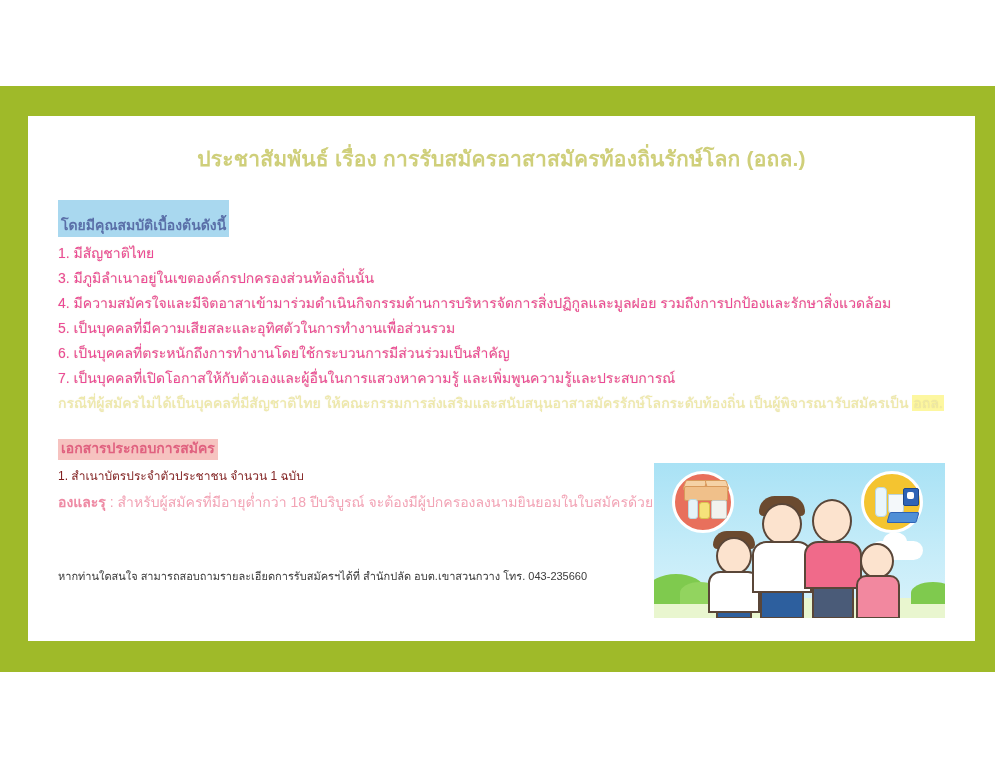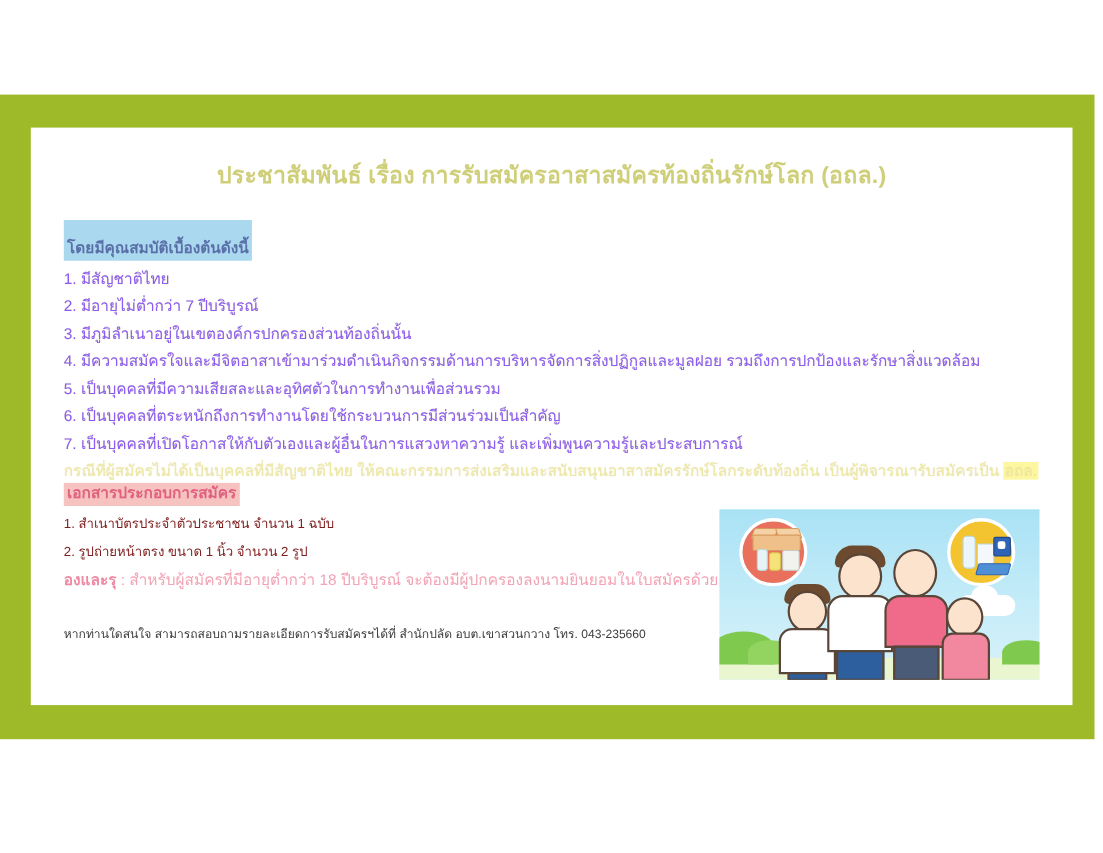--- a/index.html
+++ b/index.html
@@ -74,21 +74,21 @@
     background: #a9d8ef;
     color: #5a6fa8;
     font-size: 14px;
     font-weight: bold;
     line-height: 1.25;
     padding: 17px 3px 2px 3px;
     margin: 0 0 9px 0;
   }
   .qual-item {
     font-size: 14px;
-    color: #8b5cf6;
+    color: #ec4899;
     line-height: 1.0;
     margin: 0 0 11px 0;
     white-space: nowrap;
     text-shadow: 0 0 1px rgba(190,180,90,0.45);
   }
   .qual-note {
     font-size: 14px;
     color: #efe9a8;
     line-height: 1.0;
     margin: 0;
@@ -260,36 +260,34 @@
 
     <div class="sheet">
 
       <div class="poster-title">ประชาสัมพันธ์ เรื่อง การรับสมัครอาสาสมัครท้องถิ่นรักษ์โลก (อถล.)</div>
 
       <div class="section-a">
 
         <div class="heading-blue">โดยมีคุณสมบัติเบื้องต้นดังนี้</div>
 
         <p class="qual-item">1. มีสัญชาติไทย</p>
-        <p class="qual-item">2. มีอายุไม่ต่ำกว่า 7 ปีบริบูรณ์</p>
         <p class="qual-item">3. มีภูมิลำเนาอยู่ในเขตองค์กรปกครองส่วนท้องถิ่นนั้น</p>
         <p class="qual-item">4. มีความสมัครใจและมีจิตอาสาเข้ามาร่วมดำเนินกิจกรรมด้านการบริหารจัดการสิ่งปฏิกูลและมูลฝอย รวมถึงการปกป้องและรักษาสิ่งแวดล้อม</p>
         <p class="qual-item">5. เป็นบุคคลที่มีความเสียสละและอุทิศตัวในการทำงานเพื่อส่วนรวม</p>
         <p class="qual-item">6. เป็นบุคคลที่ตระหนักถึงการทำงานโดยใช้กระบวนการมีส่วนร่วมเป็นสำคัญ</p>
         <p class="qual-item">7. เป็นบุคคลที่เปิดโอกาสให้กับตัวเองและผู้อื่นในการแสวงหาความรู้ และเพิ่มพูนความรู้และประสบการณ์</p>
 
         <p class="qual-note"><span>กรณีที่ผู้สมัครไม่ได้เป็นบุคคลที่มีสัญชาติไทย ให้คณะกรรมการส่งเสริมและสนับสนุนอาสาสมัครรักษ์โลกระดับท้องถิ่น  เป็นผู้พิจารณารับสมัครเป็น </span><span class="hl-yellow">อถล.</span></p>
       </div>
 
       <div class="section-b">
 
         <div class="heading-pink">เอกสารประกอบการสมัคร</div>
 
         <p class="doc-item">1. สำเนาบัตรประจำตัวประชาชน  จำนวน  1  ฉบับ</p>
-        <p class="doc-item">2. รูปถ่ายหน้าตรง  ขนาด  1  นิ้ว   จำนวน  2  รูป</p>
 
         <p class="doc-note"><span class="lbl">องและรุ</span><span> :  สำหรับผู้สมัครที่มีอายุต่ำกว่า  18  ปีบริบูรณ์  จะต้องมีผู้ปกครองลงนามยินยอมในใบสมัครด้วย</span></p>
       </div>
 
       <div class="contact">หากท่านใดสนใจ  สามารถสอบถามรายละเอียดการรับสมัครฯได้ที่  สำนักปลัด อบต.เขาสวนกวาง โทร. 043-235660</div>
 
       <div class="illus">
 
         <div class="ground"></div>
         <div class="bush b1"></div>

